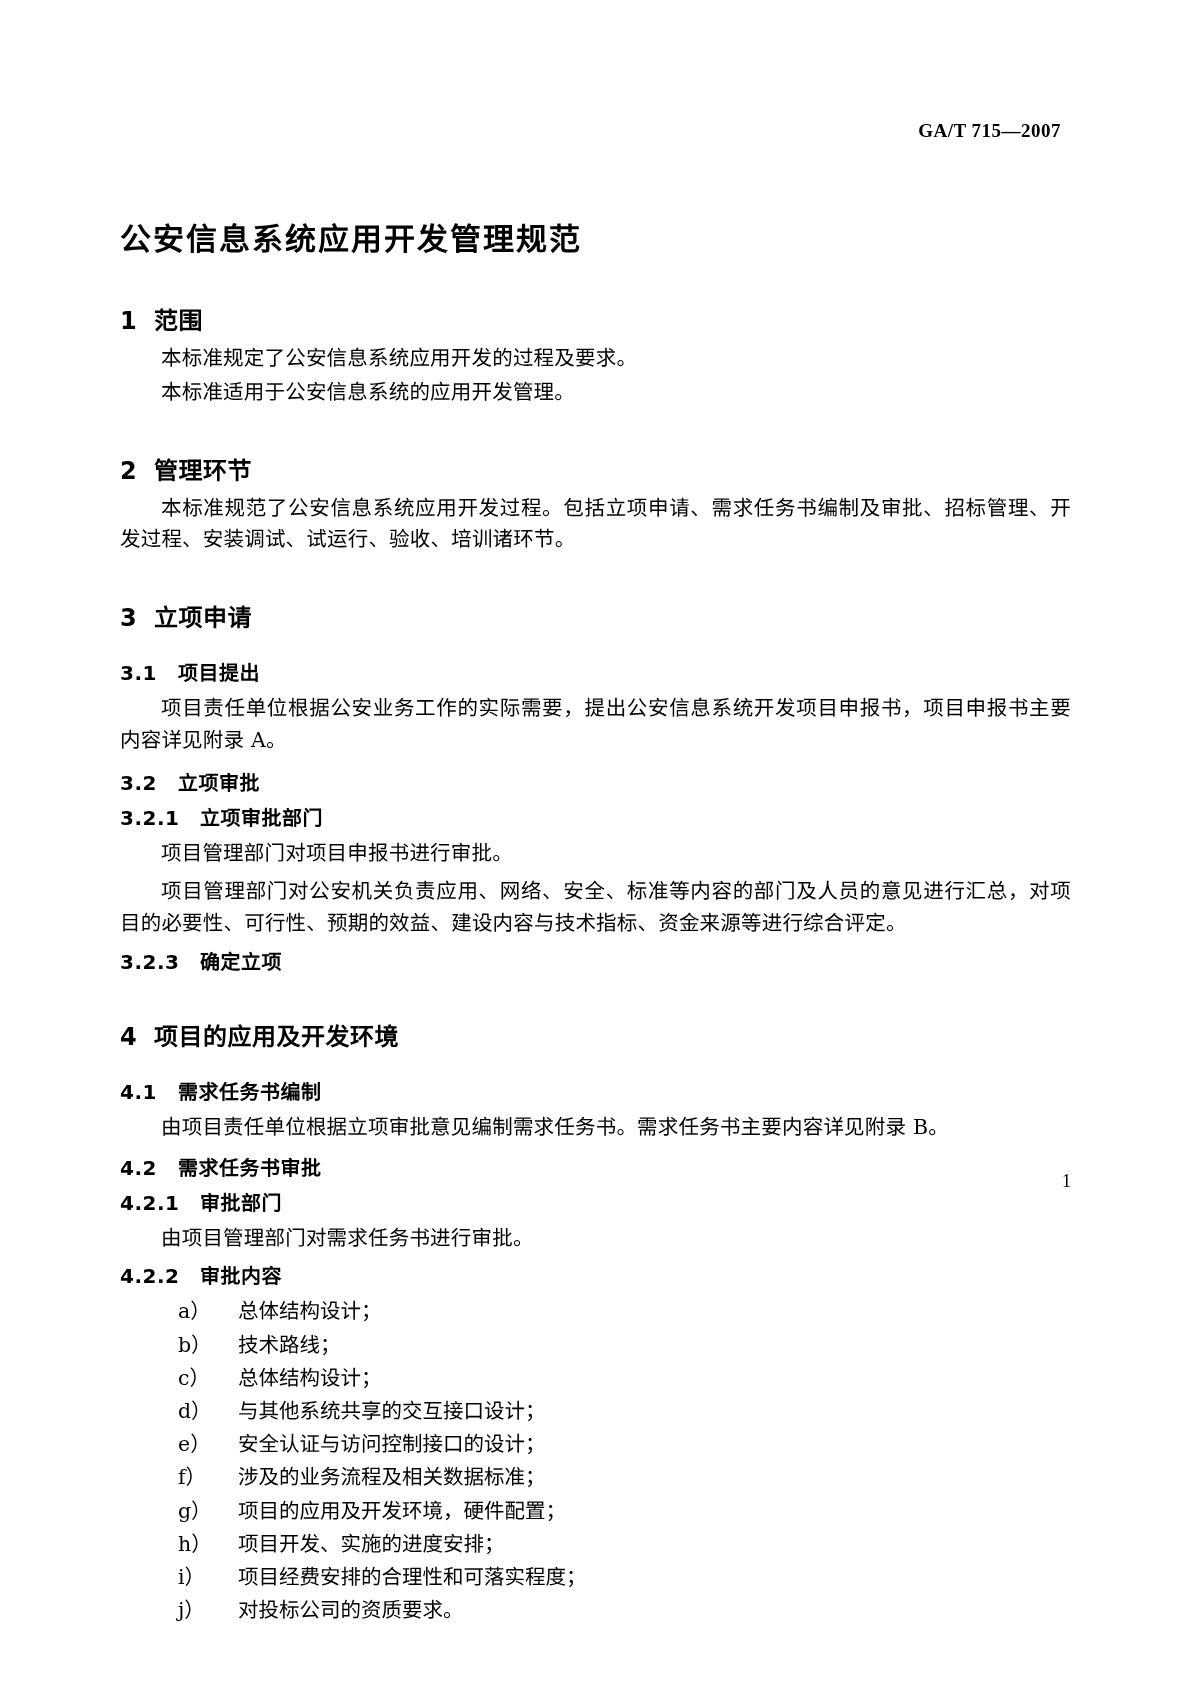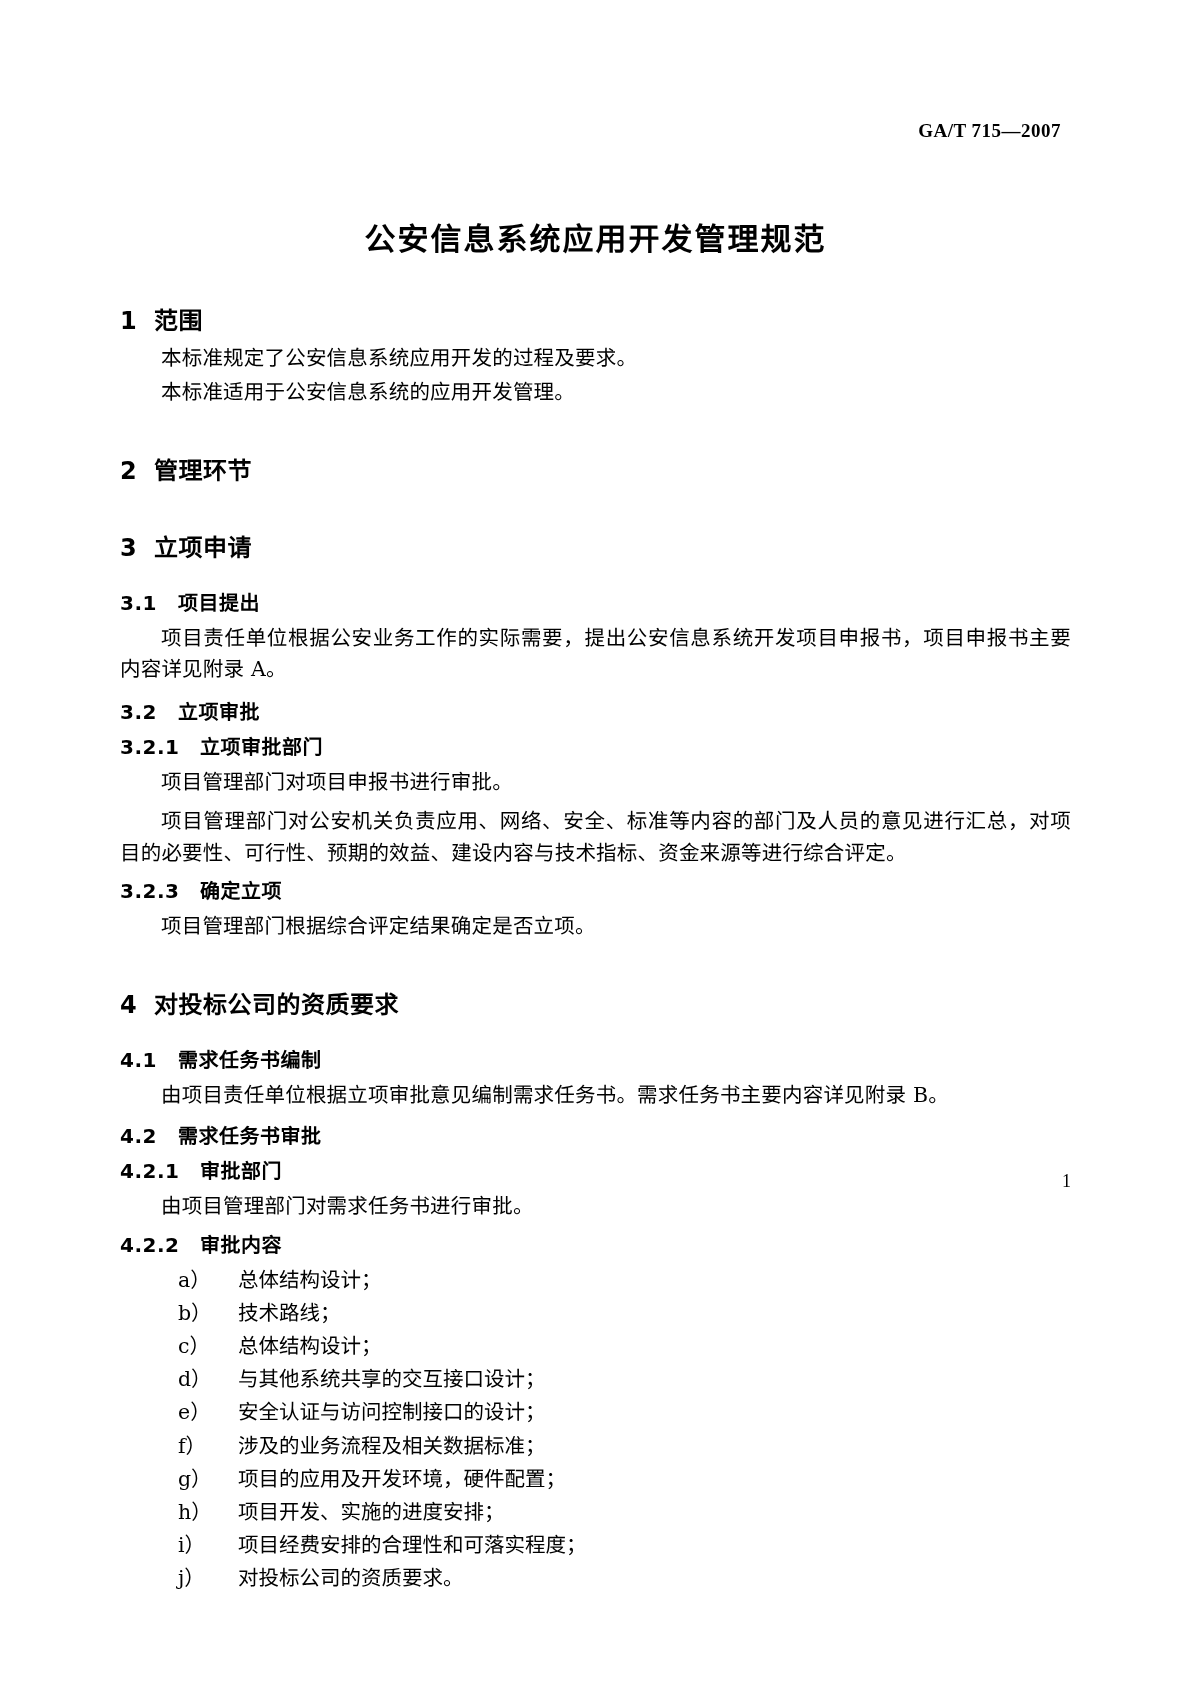--- a/index.html
+++ b/index.html
@@ -25,21 +25,20 @@
   .header-std {
     text-align: right;
     font-family: "Liberation Serif", "DejaVu Serif", serif;
     font-size: 19px;
     font-weight: bold;
     letter-spacing: 0.5px;
     margin: 0 10px 0 0;
     padding-top: 10px;
   }
   .doc-title {
-    text-align: center;
     font-family: "DejaVu Sans", "Liberation Sans", sans-serif;
     font-weight: bold;
     font-size: 31px;
     letter-spacing: 2px;
     margin-top: 72px;
     margin-bottom: 0;
   }
   .sec-h1 {
     font-family: "DejaVu Sans", "Liberation Sans", sans-serif;
     font-weight: bold;
@@ -111,20 +110,21 @@
 
   <div class="sec-h1">
     <span class="num">1</span><span>范围</span>
   </div>
   <p class="body">本标准规定了公安信息系统应用开发的过程及要求。</p>
   <p class="body tight">本标准适用于公安信息系统的应用开发管理。</p>
 
   <div class="sec-h1">
     <span class="num">2</span><span>管理环节</span>
   </div>
+  <p class="body">本标准规范了公安信息系统应用开发过程。包括立项申请、需求任务书编制及审批、招标管理、开发过程、安装调试、试运行、验收、培训诸环节。</p>
 
   <div class="sec-h1">
     <span class="num">3</span><span>立项申请</span>
   </div>
 
   <div class="sec-h2">
     <span class="num">3.1</span><span>项目提出</span>
   </div>
   <p class="body">项目责任单位根据公安业务工作的实际需要，提出公安信息系统开发项目申报书，项目申报书主要内容详见附录 A。</p>
 
@@ -135,24 +135,23 @@
   <div class="sec-h3">
     <span class="num">3.2.1</span><span>立项审批部门</span>
   </div>
   <p class="body">项目管理部门对项目申报书进行审批。</p>
 
   <p class="body">项目管理部门对公安机关负责应用、网络、安全、标准等内容的部门及人员的意见进行汇总，对项目的必要性、可行性、预期的效益、建设内容与技术指标、资金来源等进行综合评定。</p>
 
   <div class="sec-h3">
     <span class="num">3.2.3</span><span>确定立项</span>
   </div>
-  <p class="body">项目管理部门根据综合评定结果确定是否立项。</p>
 
   <div class="sec-h1">
-    <span class="num">4</span><span>对投标公司的资质要求</span>
+    <span class="num">4</span><span>项目的应用及开发环境</span>
   </div>
 
   <div class="sec-h2">
     <span class="num">4.1</span><span>需求任务书编制</span>
   </div>
   <p class="body">由项目责任单位根据立项审批意见编制需求任务书。需求任务书主要内容详见附录 B。</p>
 
   <div class="sec-h2" style="margin-top:8px">
     <span class="num">4.2</span><span>需求任务书审批</span>
   </div>

